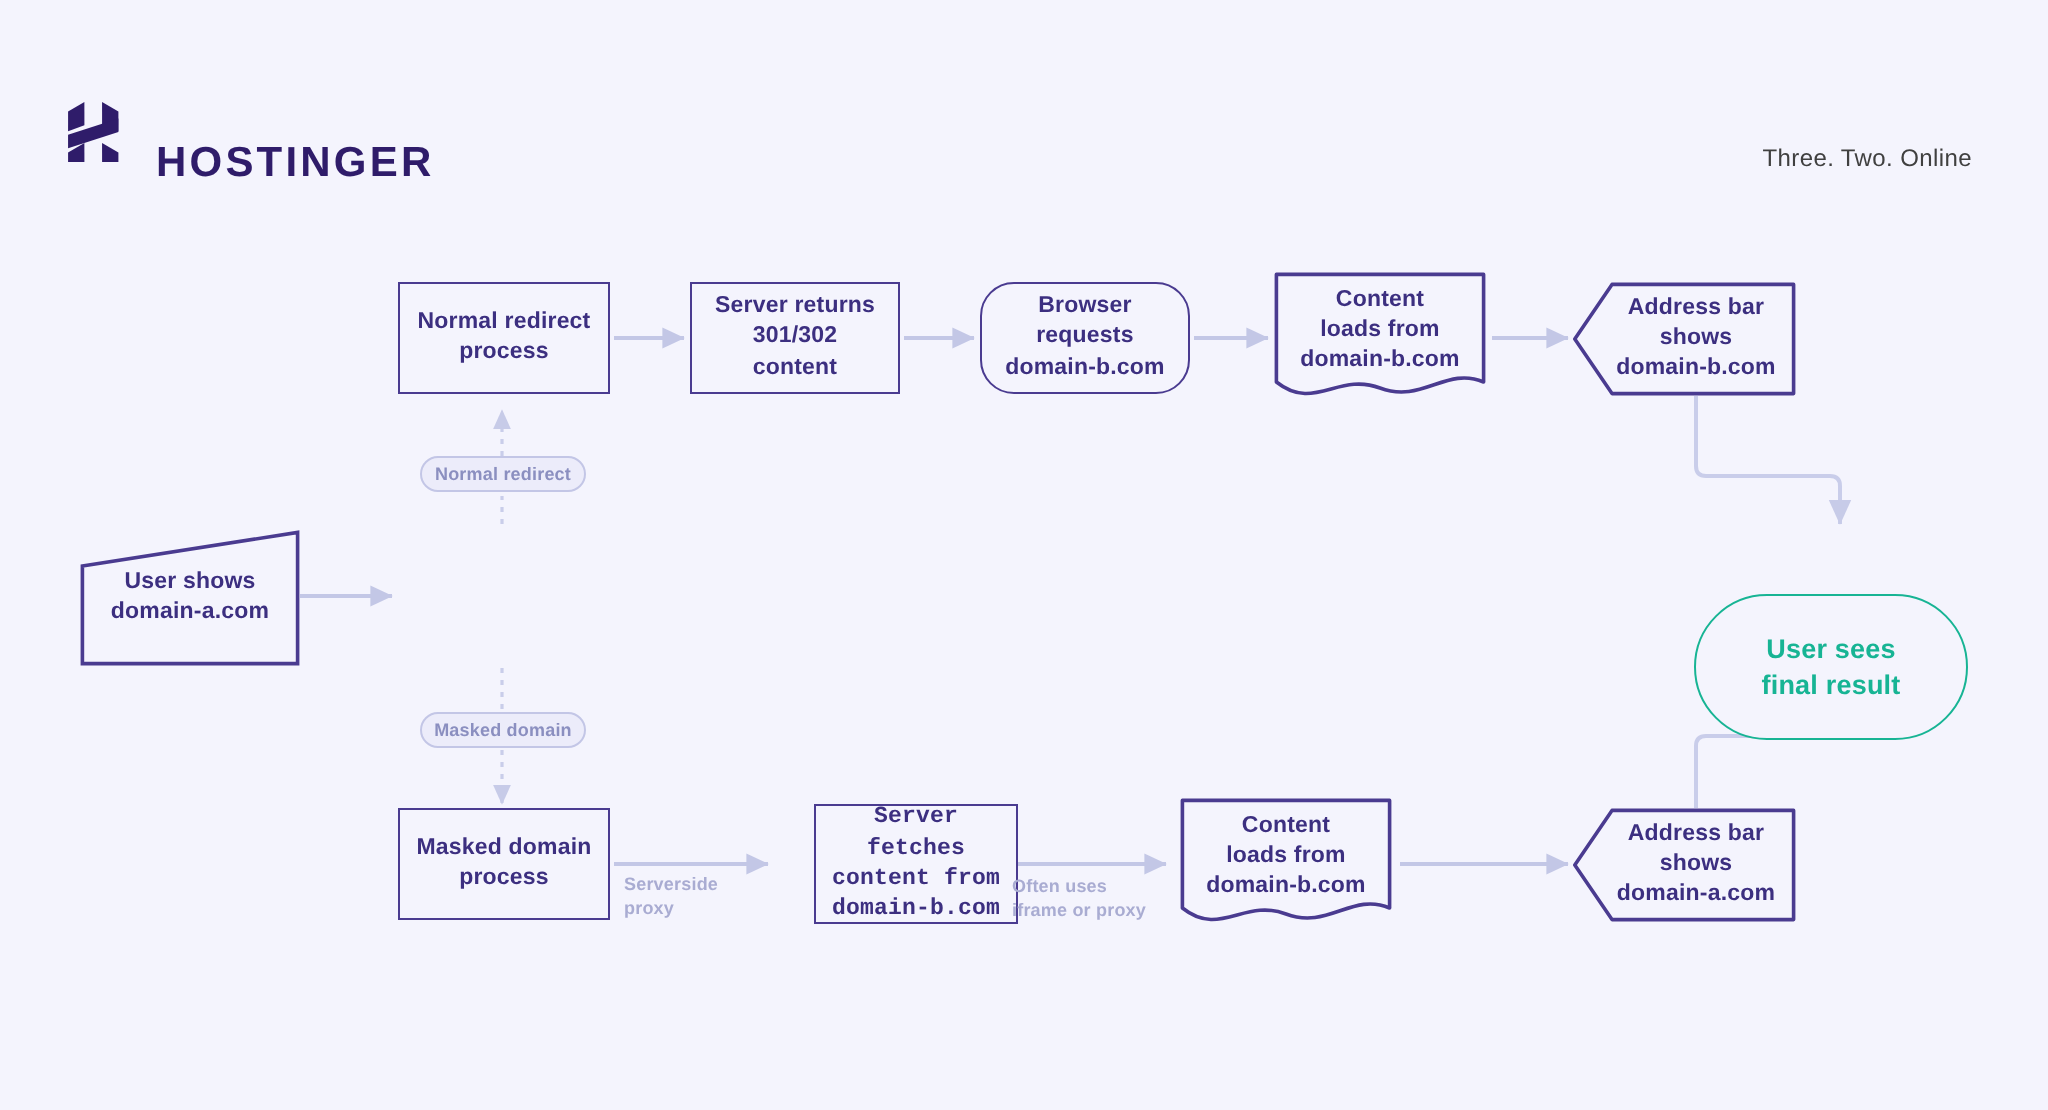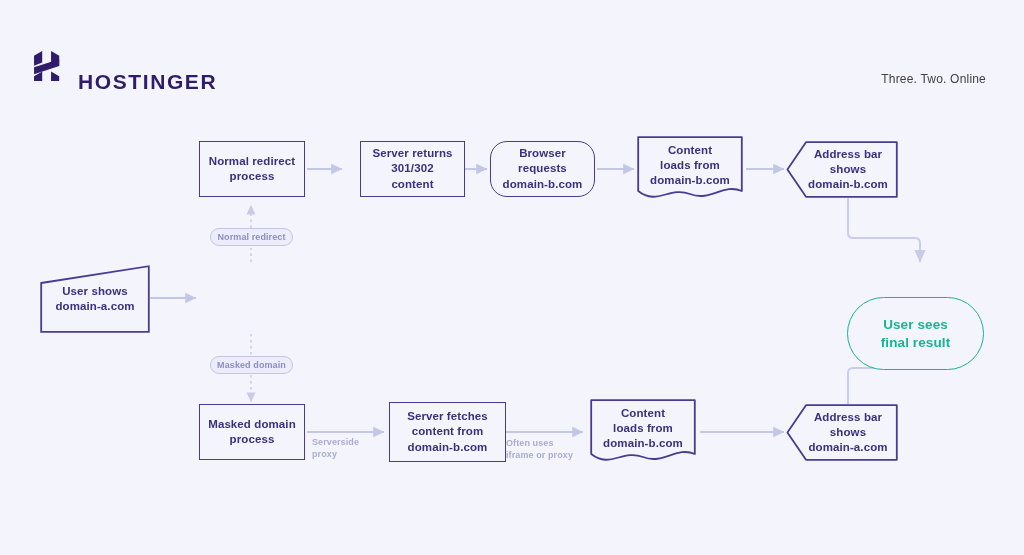--- a/index.html
+++ b/index.html
@@ -210,21 +210,21 @@
     <span>Masked domain</span>
   </div>
 
   <div class="node rect" style="left:199px; top:141px; width:106px; height:56px;">
     <div class="lines">
       <span>Normal redirect</span><br>
       <span>process</span>
     </div>
   </div>
 
-  <div class="node rect" style="left:345px; top:141px; width:105px; height:56px;margin-left:15px;">
+  <div class="node rect" style="left:345px; top:141px; width:105px; height:56px;">
     <div class="lines">
       <span>Server returns</span><br>
       <span>301/302</span><br>
       <span>content</span>
     </div>
   </div>
 
   <div class="node rect" style="left:490px; top:141px; width:105px; height:56px;border-radius:17px;">
     <div class="lines">
       <span>Browser</span><br>
@@ -260,21 +260,21 @@
       <span>Masked domain</span><br>
       <span>process</span>
     </div>
   </div>
 
   <div class="caption" style="left:312px; top:436px; width:76px;">
     <span>Serverside</span><br>
     <span>proxy</span>
   </div>
 
-  <div class="node rect" style="left:389px; top:402px; width:117px; height:60px;">
+  <div class="node rect" style="left:407px; top:402px; width:102px; height:60px;font-family:Liberation Mono, monospace;">
     <div class="lines">
       <span>Server fetches</span><br>
       <span>content from</span><br>
       <span>domain-b.com</span>
     </div>
   </div>
 
   <div class="caption" style="left:506px; top:437px; width:80px;">
     <span>Often uses</span><br>
     <span>iframe or proxy</span>

